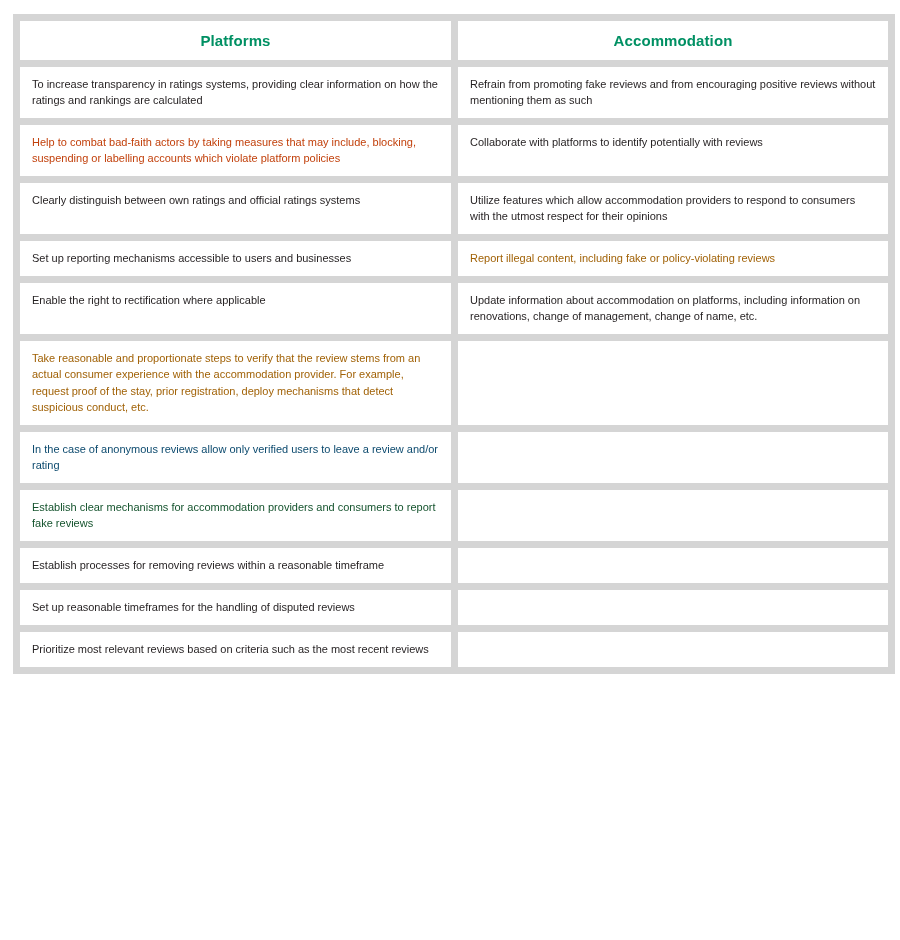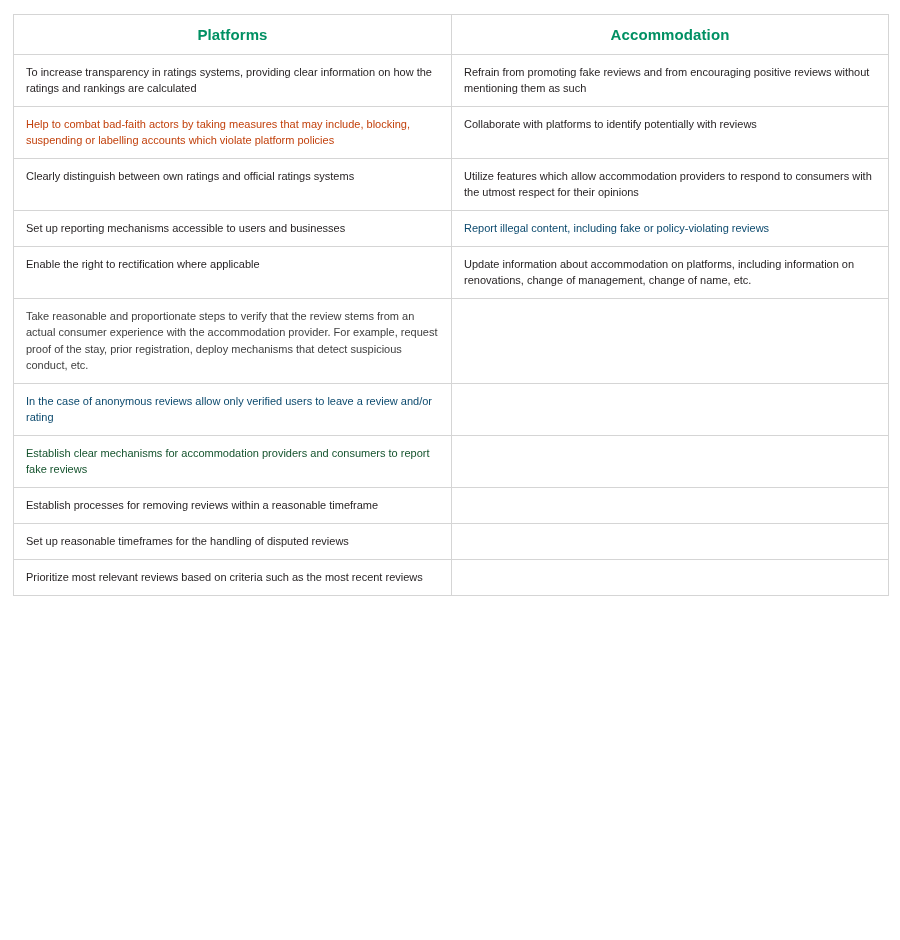--- a/index.html
+++ b/index.html
@@ -34,21 +34,21 @@
     table-layout: fixed;
     width: 875px;
     background: #ffffff;
   }
 
   table.commitments col.col-platforms { width: 438px; }
   table.commitments col.col-accommodation { width: 437px; }
 
   table.commitments th,
   table.commitments td {
-    border: 1px solid #d946ef;
+    border: 7px solid #d946ef;
     vertical-align: top;
     background: #ffffff;
   }
 
   table.commitments thead th {
     text-align: center;
     vertical-align: middle;
     height: 31px;
     padding: 4px 10px;
     color: #009063;
@@ -111,34 +111,34 @@
               <span class="cell-text">Clearly distinguish between own ratings and official ratings systems</span>
             </td>
             <td style="border-color: rgb(213, 213, 213); color: rgb(35, 31, 32);">
               <span class="cell-text">Utilize features which allow accommodation providers to respond to consumers with the utmost respect for their opinions</span>
             </td>
           </tr>
           <tr>
             <td style="border-color: rgb(213, 213, 213); color: rgb(35, 31, 32);">
               <span class="cell-text">Set up reporting mechanisms accessible to users and businesses</span>
             </td>
-            <td style="border-color: rgb(213, 213, 213); color: #0c4a6e; margin-top: 20px;">
+            <td style="border-color: rgb(213, 213, 213); color: #a16207; margin-top: 20px;">
               <span class="cell-text">Report illegal content, including fake or policy-violating reviews</span>
             </td>
           </tr>
           <tr>
             <td style="border-color: rgb(213, 213, 213); color: rgb(35, 31, 32);">
               <span class="cell-text">Enable the right to rectification where applicable</span>
             </td>
             <td style="border-color: rgb(213, 213, 213); color: rgb(35, 31, 32);">
               <span class="cell-text">Update information about accommodation on platforms, including information on renovations, change of management, change of name, etc.</span>
             </td>
           </tr>
           <tr>
-            <td style="border-color: rgb(213, 213, 213); color: #404040;">
+            <td style="border-color: rgb(213, 213, 213); color: #a16207;">
               <span class="cell-text">Take reasonable and proportionate steps to verify that the review stems from an actual consumer experience with the accommodation provider. For example, request proof of the stay, prior registration, deploy mechanisms that detect suspicious conduct, etc.</span>
             </td>
             <td class="empty-cell" style="border-color: rgb(213, 213, 213); color: rgb(35, 31, 32);">
               <span class="cell-text"></span>
             </td>
           </tr>
           <tr>
             <td style="border-color: rgb(213, 213, 213); color: #0c4a6e;">
               <span class="cell-text">In the case of anonymous reviews allow only verified users to leave a review and/or rating</span>
             </td>

